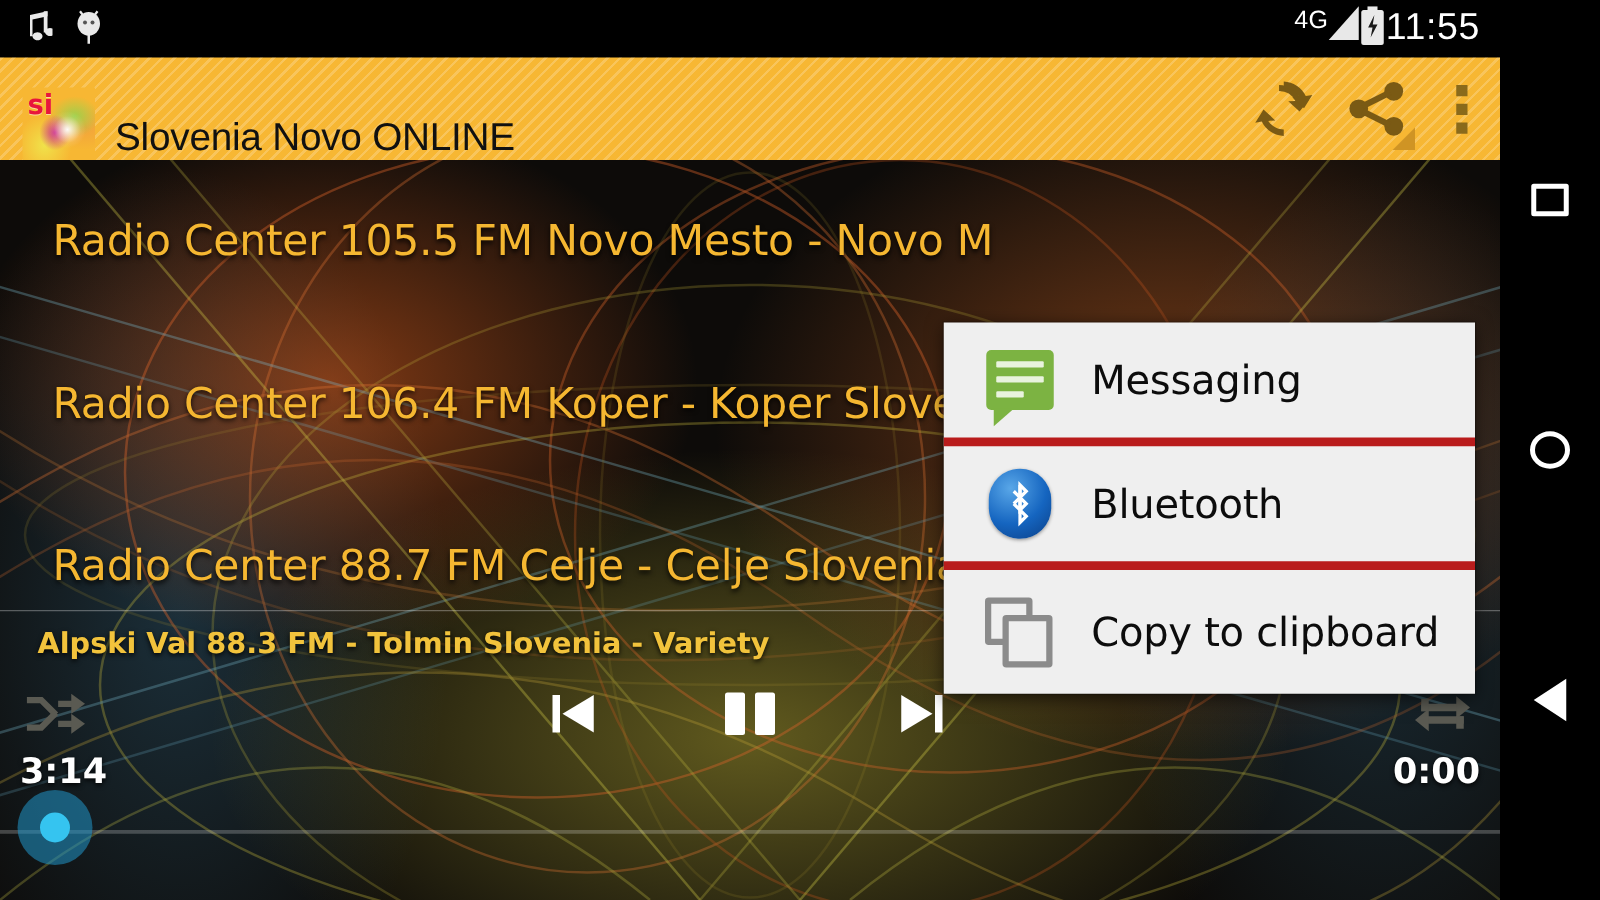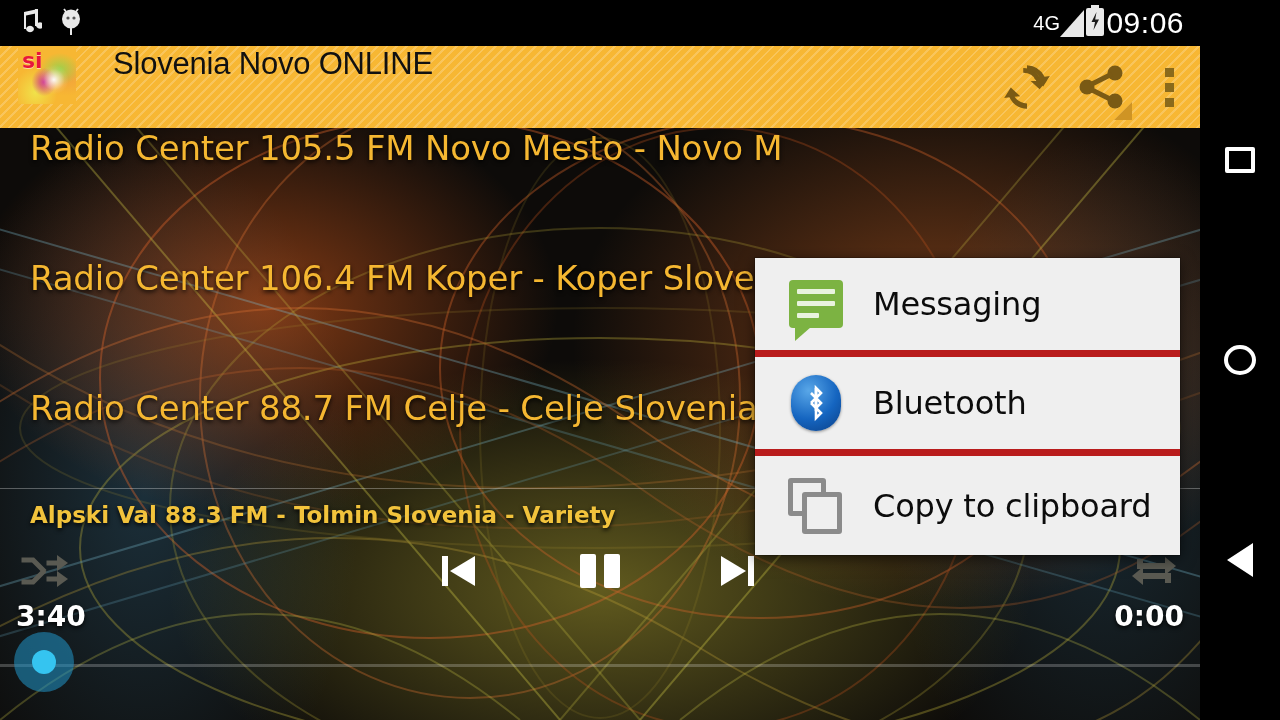--- a/index.html
+++ b/index.html
@@ -25,21 +25,21 @@
 
   
   #status-bar {
     position: absolute; left: 0; top: 0;
     width: 1200px; height: 46px;
     background: #000;
     display: flex; align-items: center;
   }
   .sb-left { display: flex; align-items: center; gap: 16px; padding-left: 16px; }
   .sb-right {
-    margin-left: auto; display: flex; align-items: center;
+    margin-left: auto; display: flex; align-items: flex-start;
     gap: 0; padding-right: 16px;
   }
   .sb-text {
     color: #ffffff; font-size: 20px; font-weight: 400;
     letter-spacing: .3px;
   }
   #clock { color: #fff; font-size: 30px; font-weight: 400; letter-spacing: .5px; }
   .signal-tri {
     width: 0; height: 0;
     border-left: 24px solid transparent;
@@ -47,23 +47,22 @@
   }
 
   
   #action-bar {
     position: absolute; left: 0; top: 46px;
     width: 1200px; height: 82px;
     background: #f7b733;
     background-image: repeating-linear-gradient(
       135deg, rgba(255,255,255,0.20) 0px, rgba(255,255,255,0.20) 2px,
       rgba(255,255,255,0) 2px, rgba(255,255,255,0) 7px);
-    display: flex; align-items: flex-start;
+    display: flex; align-items: flex-end;
     box-shadow: 0 1px 3px rgba(0,0,0,.45);
-    gap: 21px;
   }
   #app-logo {
     width: 58px; height: 58px; margin-left: 18px;
     position: relative; overflow: hidden;
     background:
       radial-gradient(circle at 62% 58%, rgba(255,255,255,.95) 0%, rgba(255,255,255,.1) 22%, rgba(0,0,0,0) 30%),
       radial-gradient(ellipse at 45% 62%, #cc2f8c 0%, rgba(204,47,140,0) 28%),
       radial-gradient(ellipse at 72% 40%, #9fd14a 0%, rgba(159,209,74,0) 33%),
       radial-gradient(ellipse at 85% 55%, #f2a33c 0%, rgba(242,163,60,0) 40%),
       radial-gradient(ellipse at 30% 80%, #f0e24a 0%, rgba(240,226,74,0) 38%),
@@ -118,22 +117,22 @@
   }
   #art-svg { position: absolute; inset: 0; width: 1200px; height: 592px; }
 
   
   #station-list {
     position: absolute; left: 0; top: 0;
     width: 1200px;
   }
   .station-row {
     height: 130px;
-    display: flex; align-items: flex-start;
-    padding-left: 30px;
+    display: flex; align-items: center;
+    padding-left: 42px;
     white-space: nowrap; overflow: hidden;
   }
   .station-row .label {
     color: #f5b731; font-size: 34px; font-weight: 400;
     letter-spacing: -.2px;
     text-shadow: 0 2px 4px rgba(0,0,0,.85);
     font-family: "DejaVu Sans", sans-serif;
   }
 
   
@@ -301,21 +300,21 @@
       <div class="sb-right">
         <span class="sb-text">4G</span>
         <span class="signal-tri"></span>
         <span>
           <svg width="22" height="32" viewBox="0 0 22 32">
             <rect x="7" y="0" width="8" height="3" fill="#e9e9e9"></rect>
             <rect x="2" y="3" width="18" height="28" rx="2" fill="#e9e9e9"></rect>
             <path d="M12.5 7l-5 10h3.5l-1.5 8 5.5-10.5h-3.8z" fill="#1a1a1a"></path>
           </svg>
         </span>
-        <span id="clock">09:06</span>
+        <span id="clock">11:55</span>
       </div>
     </div>
 
     <div id="action-bar">
       <div id="app-logo">
         <span class="si">si</span>
       </div>
       <div id="app-title">Slovenia Novo ONLINE</div>
 
       <div class="ab-actions">
@@ -456,21 +455,21 @@
                   <path d="M36 6 l11 9 -11 9z"></path>
                   <path d="M8 8 h6 v10 h-6z"></path>
                   <path d="M12 22 h30 v6 h-30z"></path>
                   <path d="M14 34 l-11 -9 11 -9z"></path>
                   <path d="M36 22 h6 v10 h-6z"></path>
                 </g>
               </svg>
             </span>
           </div>
 
-          <span class="time" id="time-elapsed">3:40</span>
+          <span class="time" id="time-elapsed">3:14</span>
           <span class="time" id="time-total">0:00</span>
         </div>
 
         <div id="seek-bar">
           <div id="seek-track"></div>
           <div id="seek-thumb">
             <span class="core"></span>
           </div>
         </div>
       </div>

